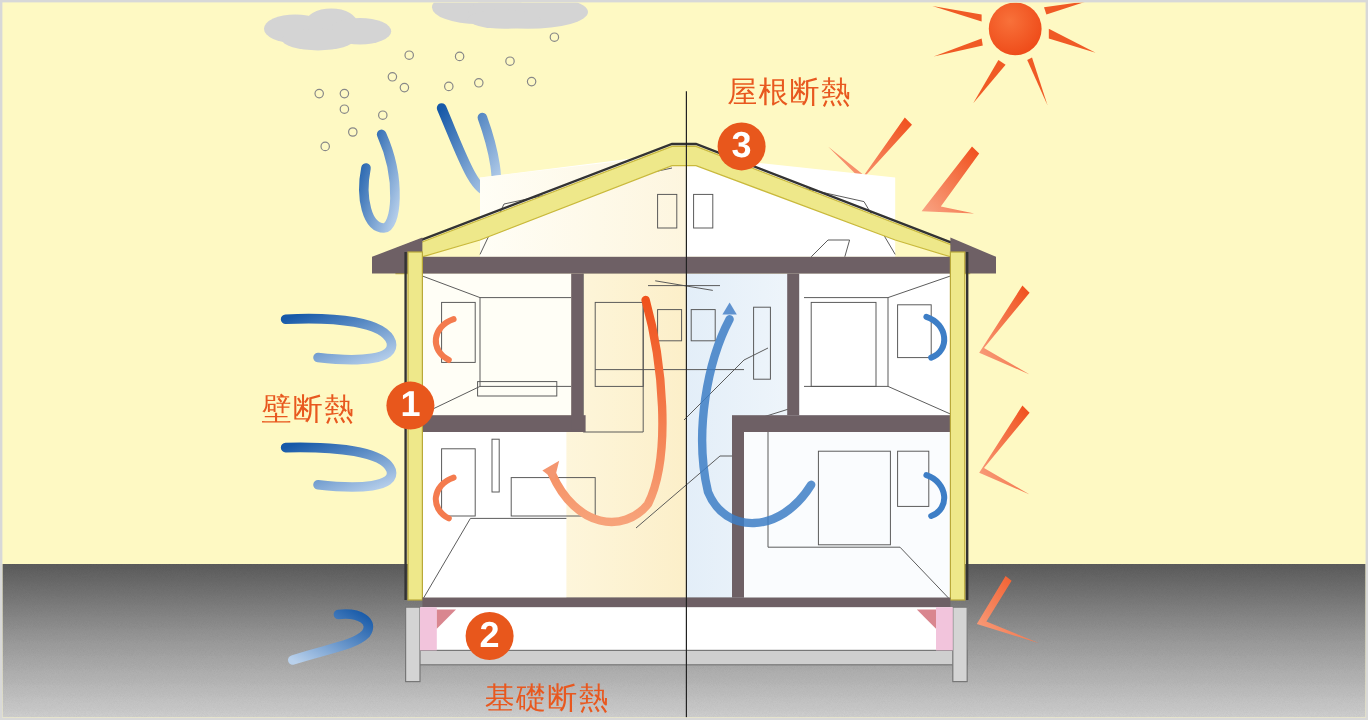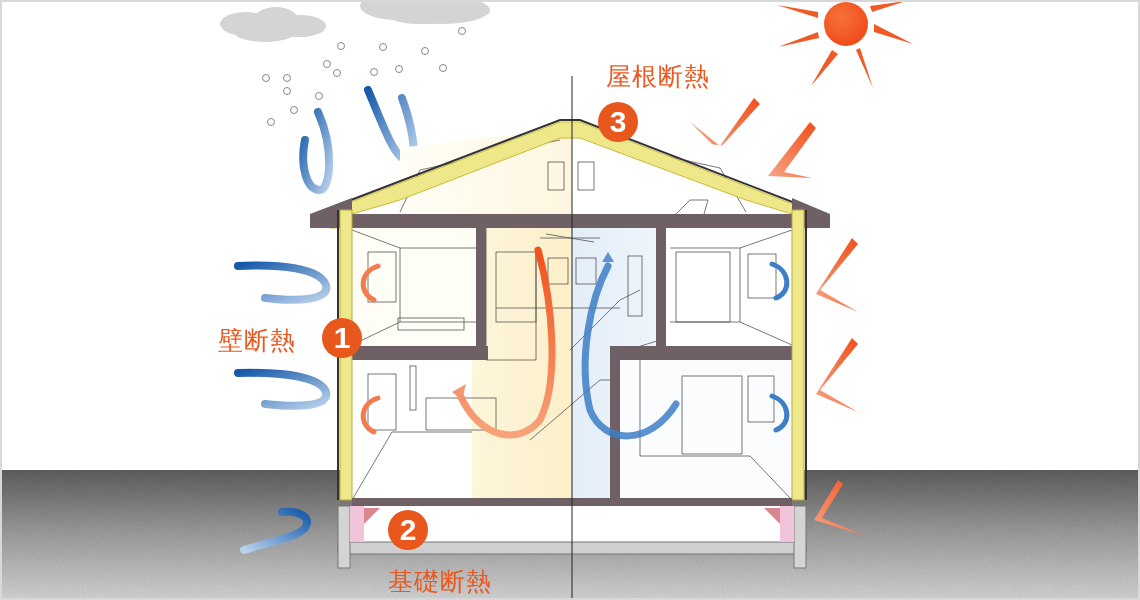--- a/index.html
+++ b/index.html
@@ -1,17 +1,17 @@
 <!DOCTYPE html>
 <html><head>
   <meta charset="utf-8">
   <style>
     html, body { margin: 0; padding: 0; }
     body { width: 1140px; height: 600px; overflow: hidden; background: #d8d8d8; font-family: "DejaVu Sans", sans-serif; }
-    .frame { position: absolute; left: 2px; top: 2px; width: 1136px; height: 596px; background: #ffffff; overflow: hidden; }
+    .frame { position: absolute; left: 2px; top: 2px; width: 1136px; height: 596px; background: #fef9c3; overflow: hidden; }
     svg.scene { position: absolute; left: 0; top: 0; }
     .label { position: absolute; color: #e8581f; font-size: 25px; letter-spacing: 1px; white-space: nowrap; font-family: "DejaVu Sans", sans-serif; }
     .badge { position: absolute; width: 40px; height: 40px; border-radius: 50%; background: #e8571c; color: #fff; font-weight: bold; font-size: 30px; line-height: 40px; text-align: center; font-family: "Liberation Sans", sans-serif; }
   </style>
 </head>
 <body>
 
 <div class="frame">
   <svg class="scene" width="1136" height="596" viewBox="2 2 1136 596">
     <defs>
@@ -215,14 +215,14 @@
     </g>
   </svg>
 
   <div class="label" style="left:604px; top:58px;">屋根断熱</div>
   <div class="badge" style="left:596px; top:100px;">3</div>
 
   <div class="label" style="left:216px; top:322px;text-align:center;">壁断熱</div>
   <div class="badge" style="left:320px; top:316px;">1</div>
 
   <div class="badge" style="left:386px; top:508px;">2</div>
-  <div class="label" style="left:386px; top:563px;">基礎断熱</div>
+  <div class="label" style="left:402px; top:563px;">基礎断熱</div>
 </div>
 
 </body></html>

